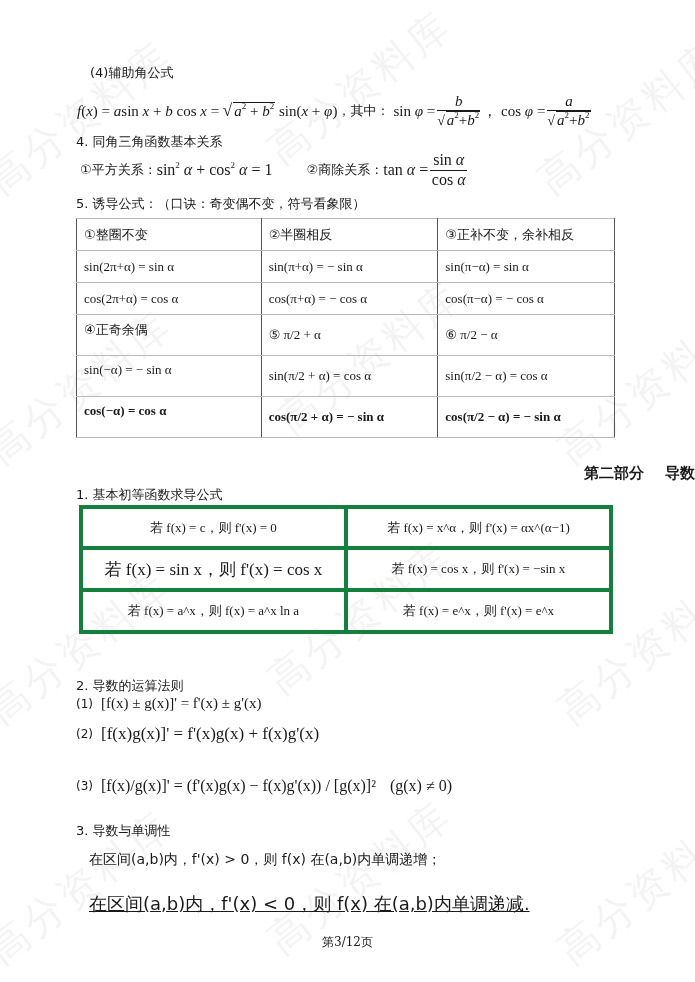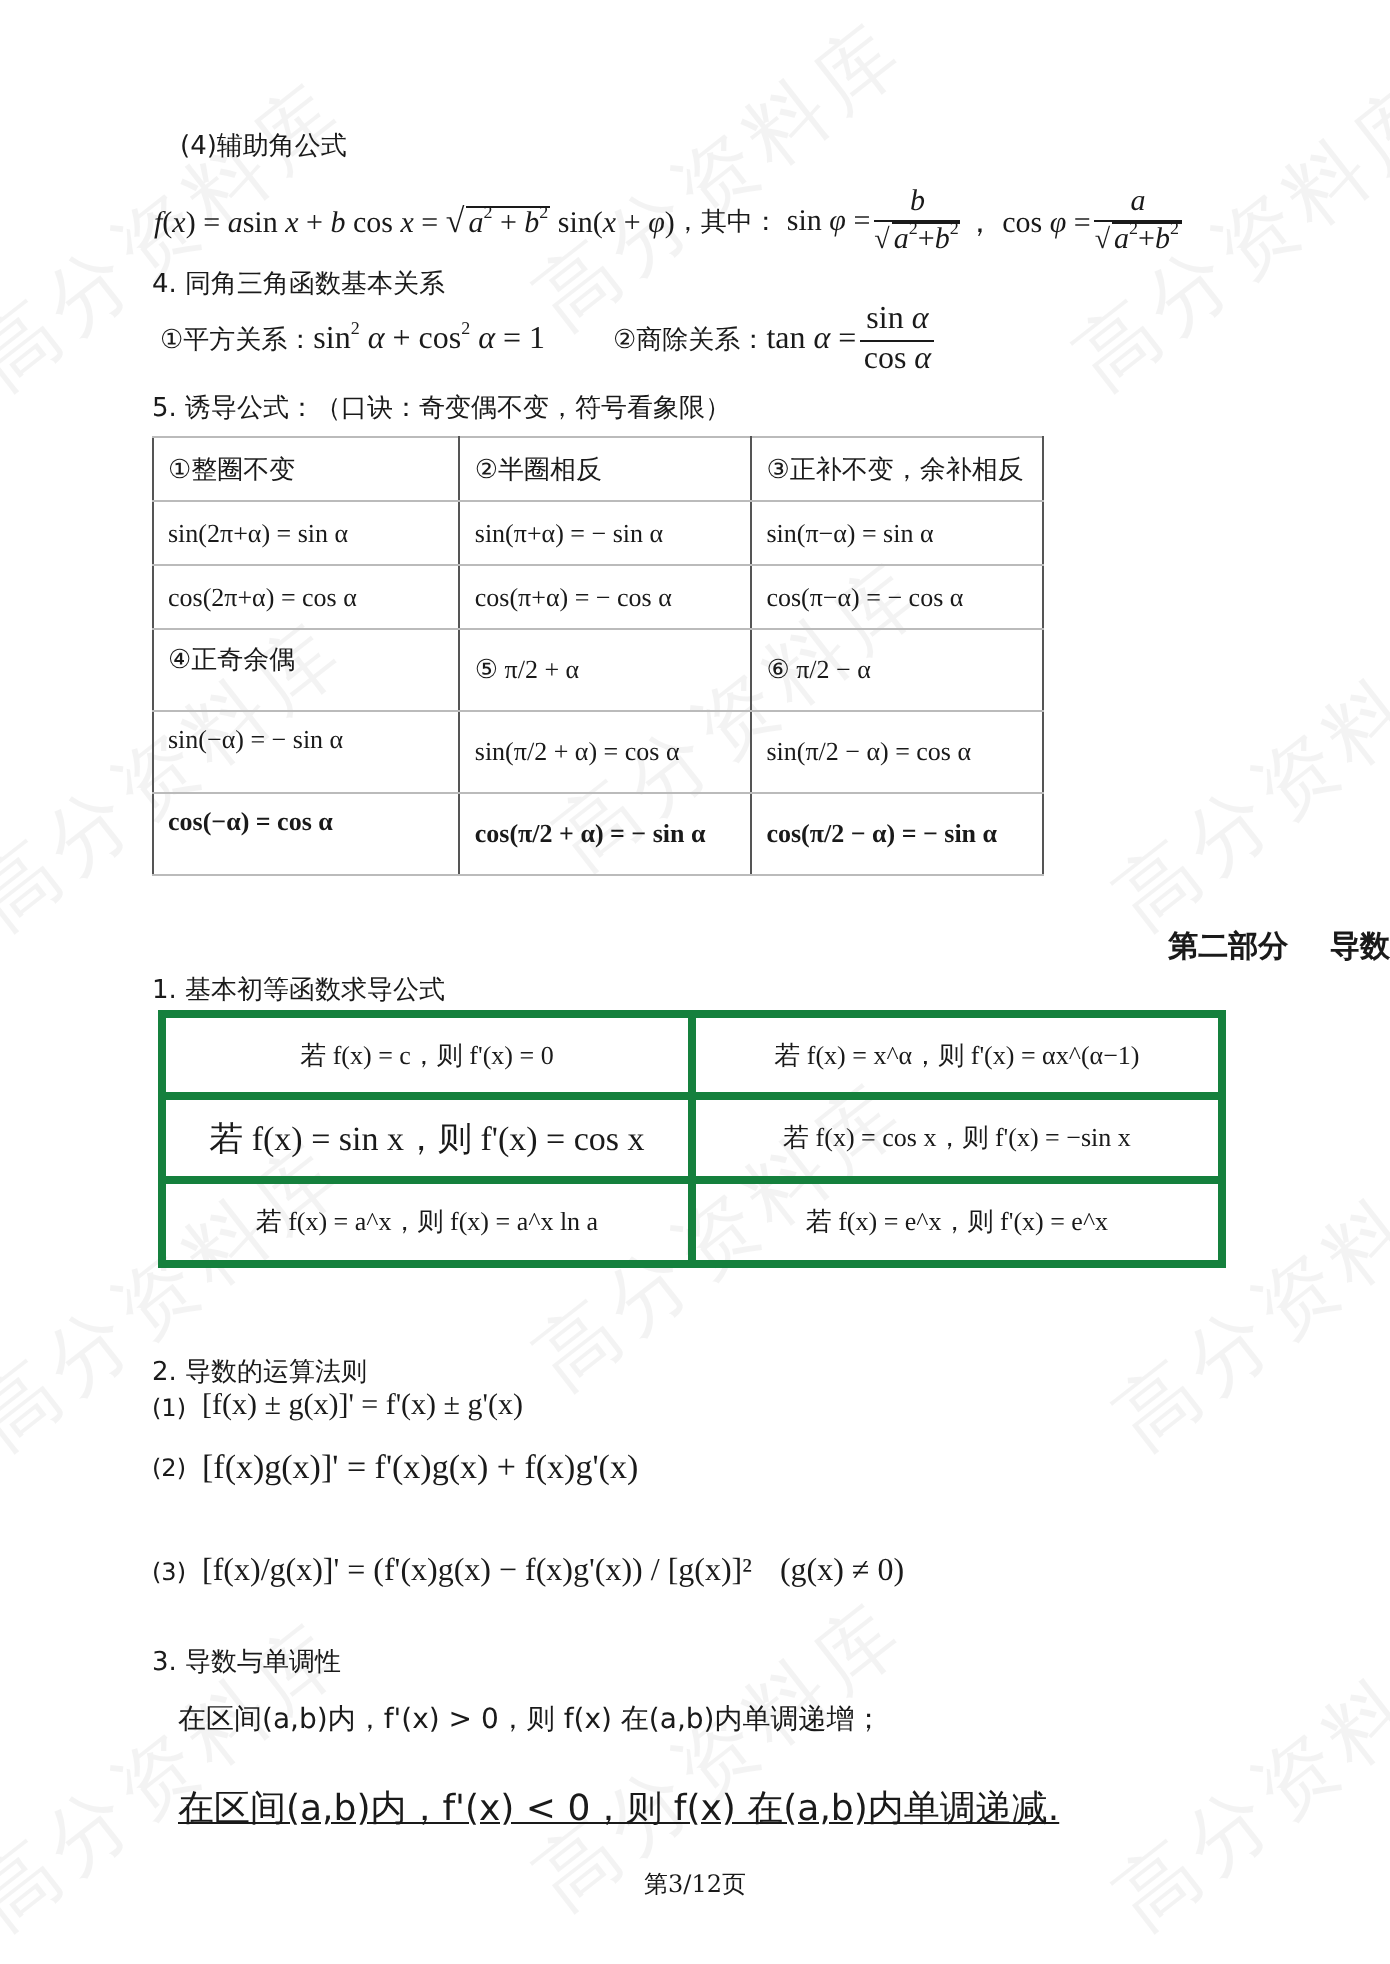--- a/index.html
+++ b/index.html
@@ -68,21 +68,21 @@
   <span class="cn" style="margin-left:34px;">②商除关系：</span>
   <span class="m" style="font-size:16px;">tan <i class="v">α</i> = </span>
   <span class="frac m" style="font-size:16px;">
       <span class="num">sin <i class="v">α</i></span>
       <span>cos <i class="v">α</i></span>
     </span>
 </div>
 
 <div class="abs cn" style="left:76px;top:195px;">5.  诱导公式：（口诀：奇变偶不变，符号看象限）</div>
 
-<table class="t1" style="left:76px;top:218px;width:446px;">
+<table class="t1" style="left:76px;top:218px;width:539px;">
   <colgroup>
       <col style="width:185px">
       <col style="width:177px">
       <col style="width:177px">
     </colgroup>
   <tbody>
       <tr style="height:32px;">
     <td class="cn">①整圈不变</td>
     <td class="cn">②半圈相反</td>
     <td class="cn">③正补不变，余补相反</td>

